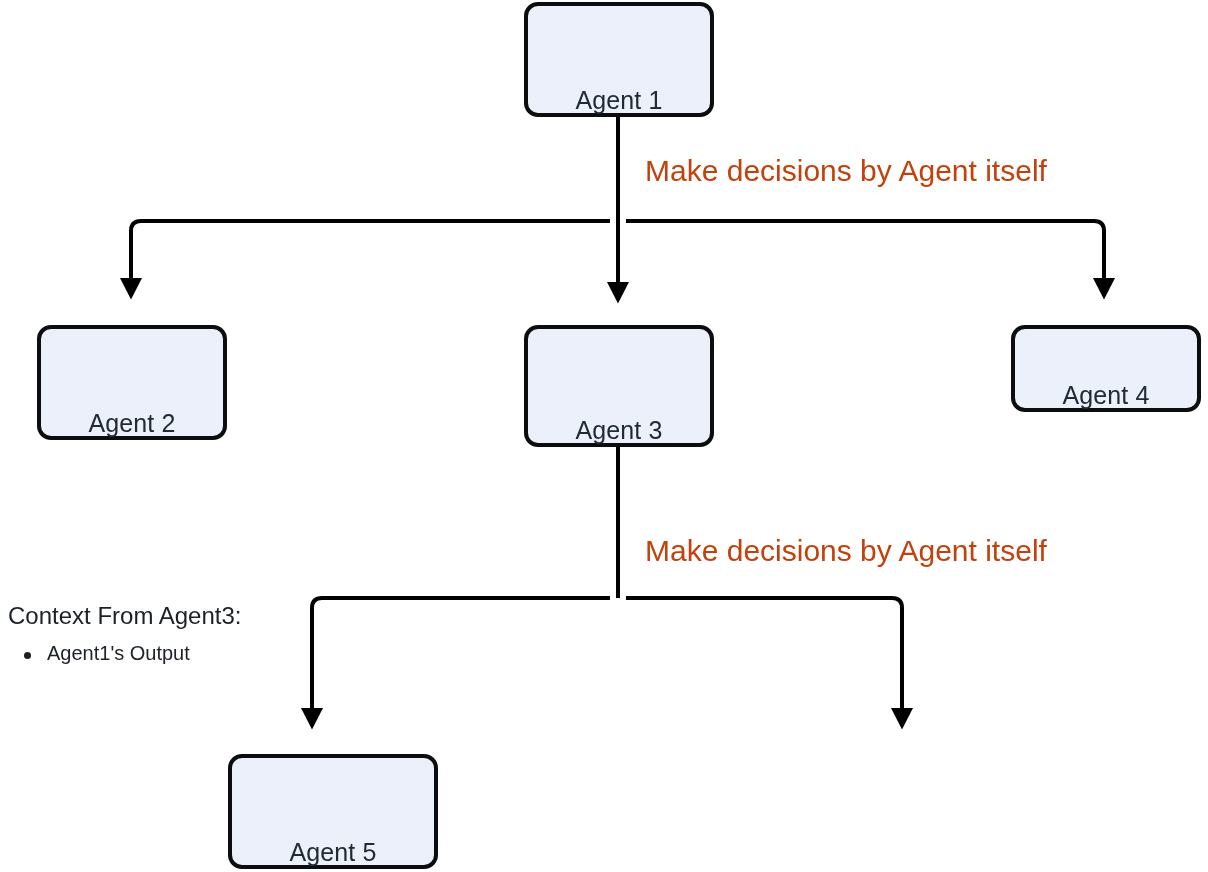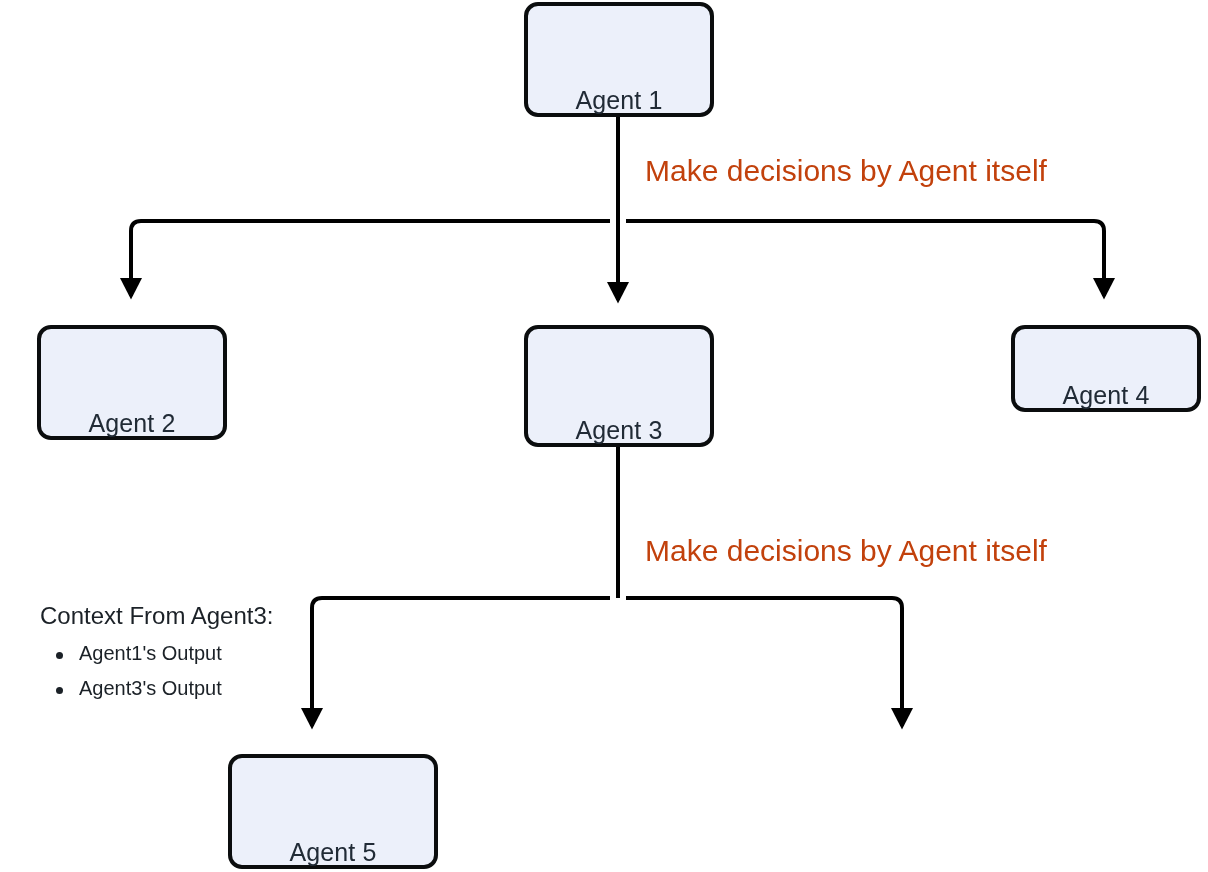--- a/index.html
+++ b/index.html
@@ -129,27 +129,23 @@
 
   <div class="node" style="left:228px; top:754px; width:210px; height:115px;">
     <span>Agent 5</span>
   </div>
 
 
   <div class="edge-label" style="left:645px; top:156px;">Make decisions by Agent itself</div>
 
   <div class="edge-label" style="left:645px; top:536px;">Make decisions by Agent itself</div>
 
-  <div class="context-note" style="left:8px; top:604px;margin-left:32px;">
+  <div class="context-note" style="left:8px; top:604px;">
     <div class="context-title">Context From Agent3:</div>
     <ul class="context-list">
       <li>
         <span class="bullet"></span>
         <span>Agent1's Output</span>
-      </li>
-      <li>
-        <span class="bullet"></span>
-        <span>Agent3's Output</span>
       </li>
     </ul>
   </div>
 
 </div>
 
 </body></html>

